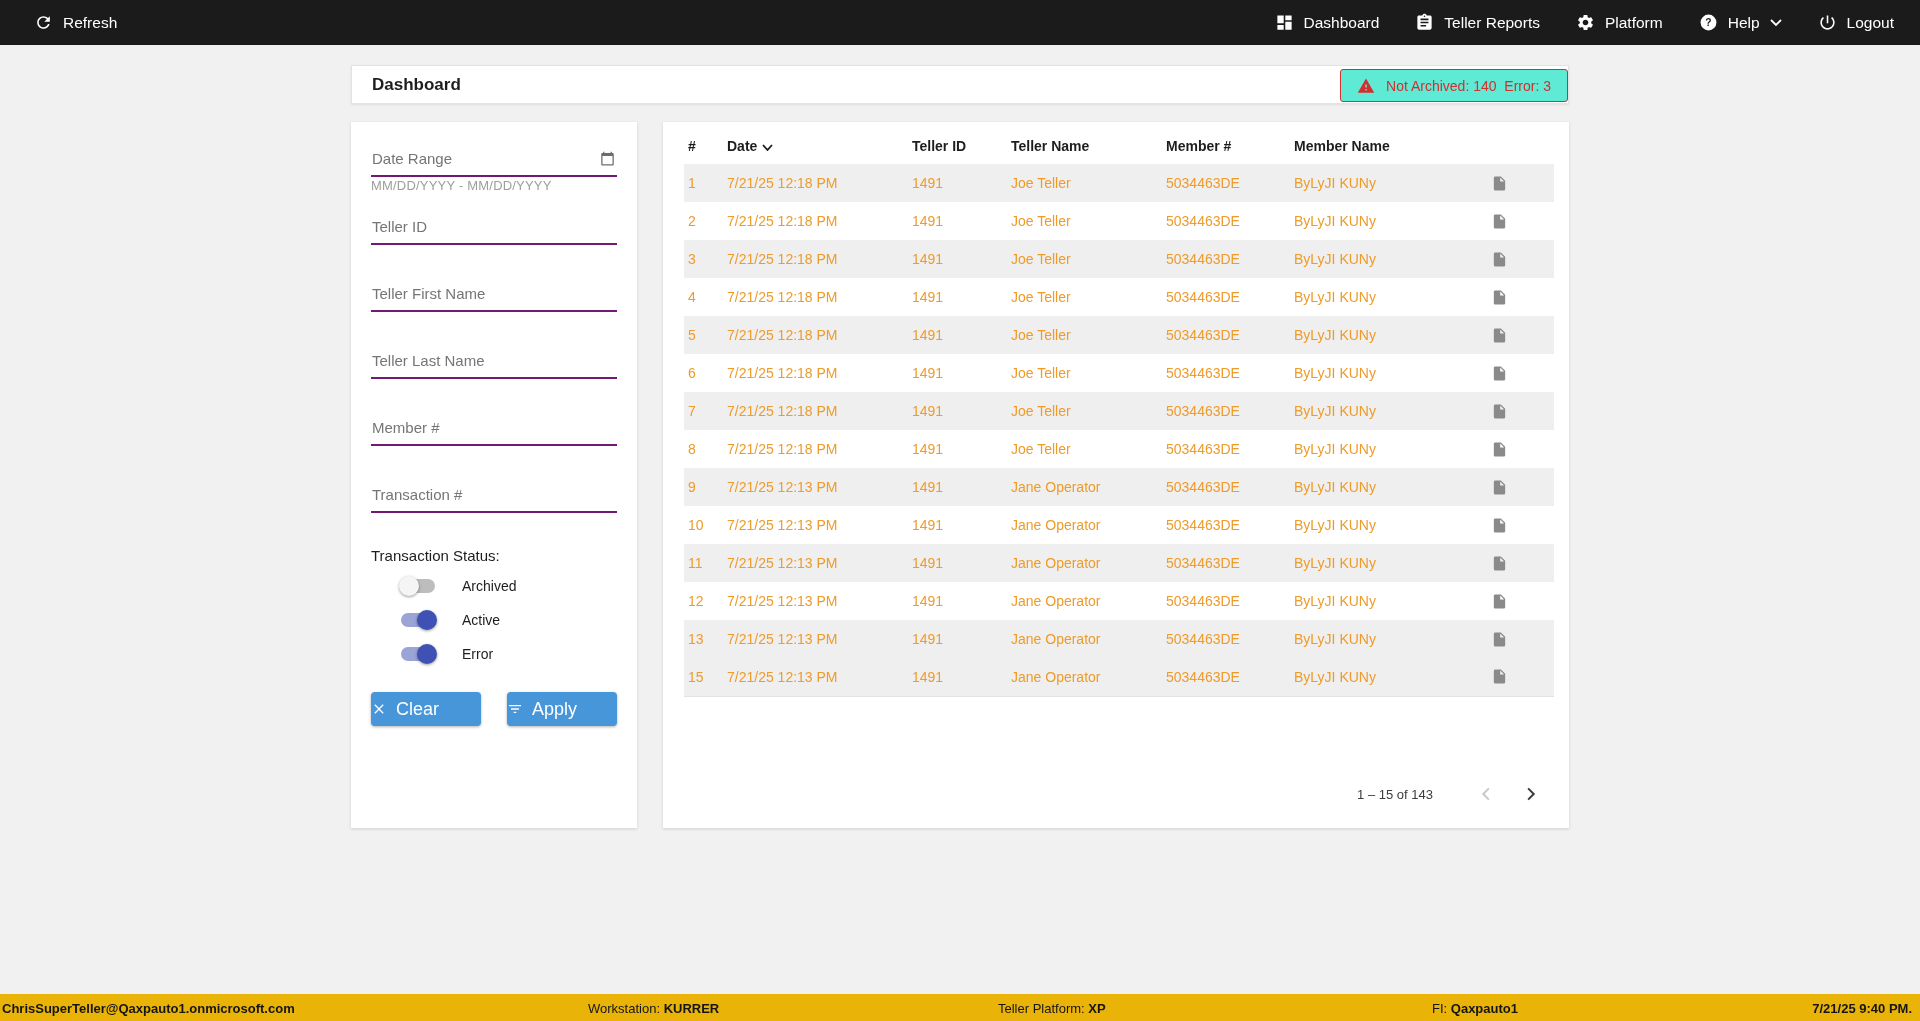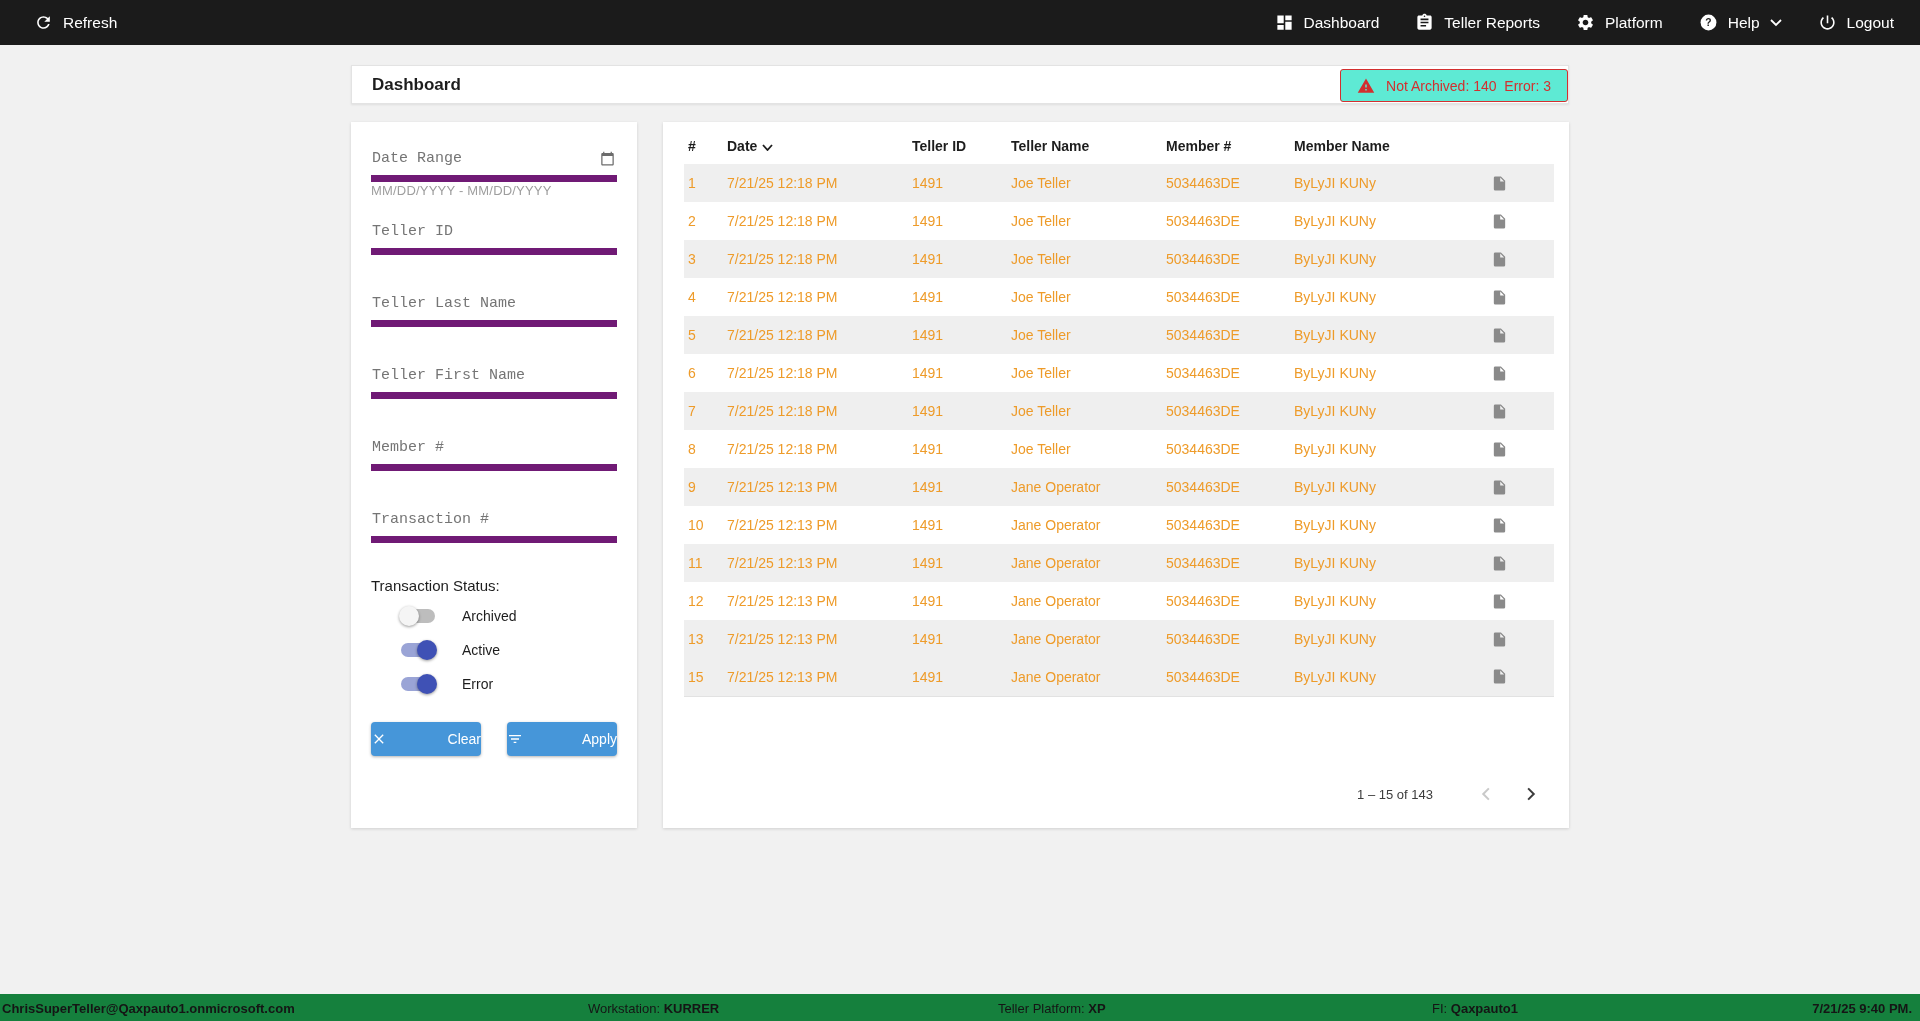--- a/index.html
+++ b/index.html
@@ -43,43 +43,43 @@
   .columns { display:flex; gap:26px; margin-top:18px; }
 
   
   .filter-card {
     width:286px; height:706px; background:#fff;
     box-shadow:0 1px 3px rgba(0,0,0,.14); padding:22px 20px 0;
   }
   .field { position:relative; margin-bottom:34px; }
   .field.date-field { margin-bottom:19px; }
   .field input {
-    width:100%; border:none; border-bottom:7px solid #701a75; background:transparent;
-    font-size:15px; padding:6px 22px 8px 1px; color:#333; outline:none; font-family:Liberation Mono, monospace;
+    width:100%; border:none; border-bottom:2px solid #701a75; background:transparent;
+    font-size:15px; padding:6px 22px 8px 1px; color:#333; outline:none; font-family:Liberation Sans, sans-serif;
   }
   .field.plain input { padding-right:1px; }
   .field input::placeholder { color:#757575; opacity:1; }
   .cal-icon { position:absolute; right:2px; top:7px; width:15px; height:15px; fill:#6c6c6c; cursor:pointer; }
   .hint { font-size:13px; color:#9e9e9e; margin-top:1px; letter-spacing:.2px; }
 
   .status-label { font-size:15px; color:#1d1d1d; margin:12px 0 12px; }
   .toggle-row { display:flex; align-items:center; gap:27px; margin-bottom:14px; padding-left:30px; height:20px; }
   .toggle { position:relative; width:34px; height:14px; border-radius:7px; flex:none; cursor:pointer; display:inline-block; }
   .toggle .thumb { position:absolute; top:-3px; width:20px; height:20px; border-radius:50%; box-shadow:0 1px 3px rgba(0,0,0,.4); }
   .toggle.on  { background:#9aa4d6; }
   .toggle.on  .thumb { right:-2px; background:#3f51b5; }
   .toggle.off { background:#bdbdbd; }
   .toggle.off .thumb { left:-2px; background:#f5f5f5; }
   .toggle-label { font-size:14px; color:#1d1d1d; }
 
   .btn-row { display:flex; gap:26px; margin-top:28px; }
   .btn {
-    display:flex; align-items:center; justify-content:space-between; gap:9px;
+    display:flex; align-items:center; justify-content:flex-start; gap:9px;
     width:112px; height:34px; background:#4696d9; color:#fff;
-    border-radius:4px; font-size:14px; box-shadow:0 1px 3px rgba(0,0,0,.3);
+    border-radius:4px; font-size:18px; box-shadow:0 1px 3px rgba(0,0,0,.3);
   }
   .btn svg { width:16px; height:16px; fill:#fff; flex:none; }
 
   
   .table-card {
     flex:1; height:706px; background:#fff;
     box-shadow:0 1px 3px rgba(0,0,0,.14);
     padding:6px 14px 0 21px; position:relative;
   }
   table { border-collapse:collapse; width:870px; table-layout:fixed; }
@@ -101,21 +101,21 @@
   }
   .pagination .range { margin-right:18px; }
   .page-chevron { width:24px; height:24px; display:flex; align-items:center; justify-content:center; cursor:pointer; }
   .page-chevron svg { width:9px; height:14px; stroke:#3c3c3c; stroke-width:1.8; fill:none; }
   .page-chevron.disabled svg { stroke:#c9c9c9; }
   .page-chevron.disabled { cursor:default; }
 
   
   .footer {
     position:absolute; left:0; bottom:0; width:100%; height:27px;
-    background:#15803d; font-size:13px; color:#151515;
+    background:#eab308; font-size:13px; color:#151515;
   }
   .footer > span { position:absolute; top:50%; transform:translateY(-50%); white-space:nowrap; }
   .footer .email { left:2px; font-weight:bold; }
   .footer .ws   { left:588px; }
   .footer .plat { left:998px; }
   .footer .fi   { left:1432px; }
   .footer .dt   { right:8px; font-weight:bold; }
   .footer b { font-weight:bold; }
 </style>
 </head>
@@ -186,24 +186,24 @@
           <input type="text" placeholder="Date Range" style="">
           <svg class="cal-icon" viewBox="0 0 24 24">
               <path d="M20 3h-1V1h-2v2H7V1H5v2H4c-1.1 0-2 .9-2 2v16c0 1.1.9 2 2 2h16c1.1 0 2-.9 2-2V5c0-1.1-.9-2-2-2zm0 18H4V8h16v13z"></path>
             </svg>
           <div class="hint">MM/DD/YYYY - MM/DD/YYYY</div>
         </div>
         <div class="field plain">
           <input type="text" placeholder="Teller ID" style="">
         </div>
         <div class="field plain">
+          <input type="text" placeholder="Teller First Name" style="">
+        </div>
+        <div class="field plain">
           <input type="text" placeholder="Teller Last Name" style="">
-        </div>
-        <div class="field plain">
-          <input type="text" placeholder="Teller First Name" style="">
         </div>
         <div class="field plain">
           <input type="text" placeholder="Member #" style="">
         </div>
         <div class="field plain">
           <input type="text" placeholder="Transaction #" style="">
         </div>
 
         <div class="status-label">Transaction Status:</div>
         <div>

